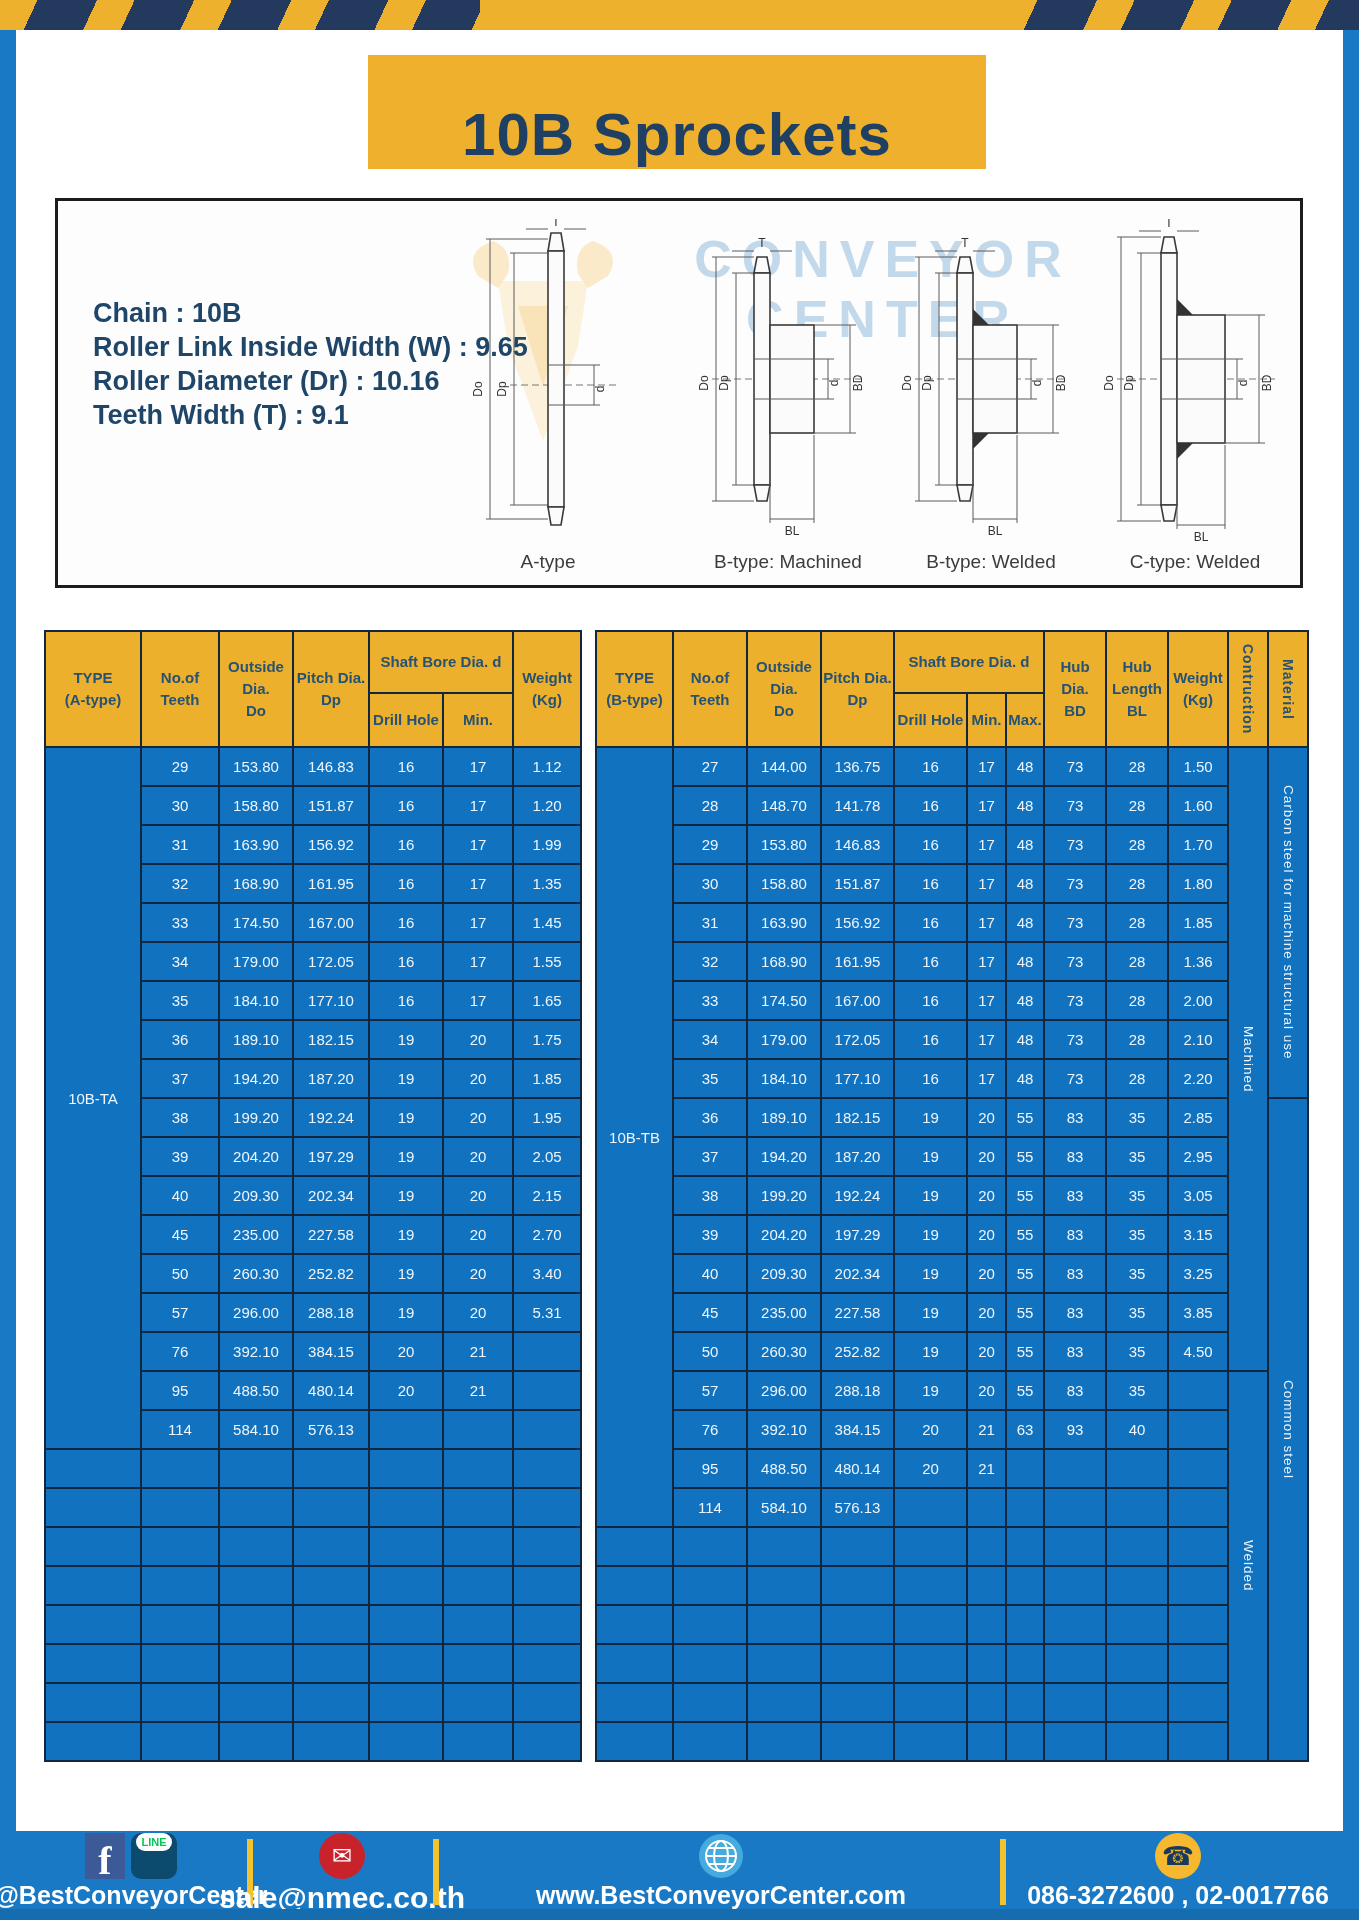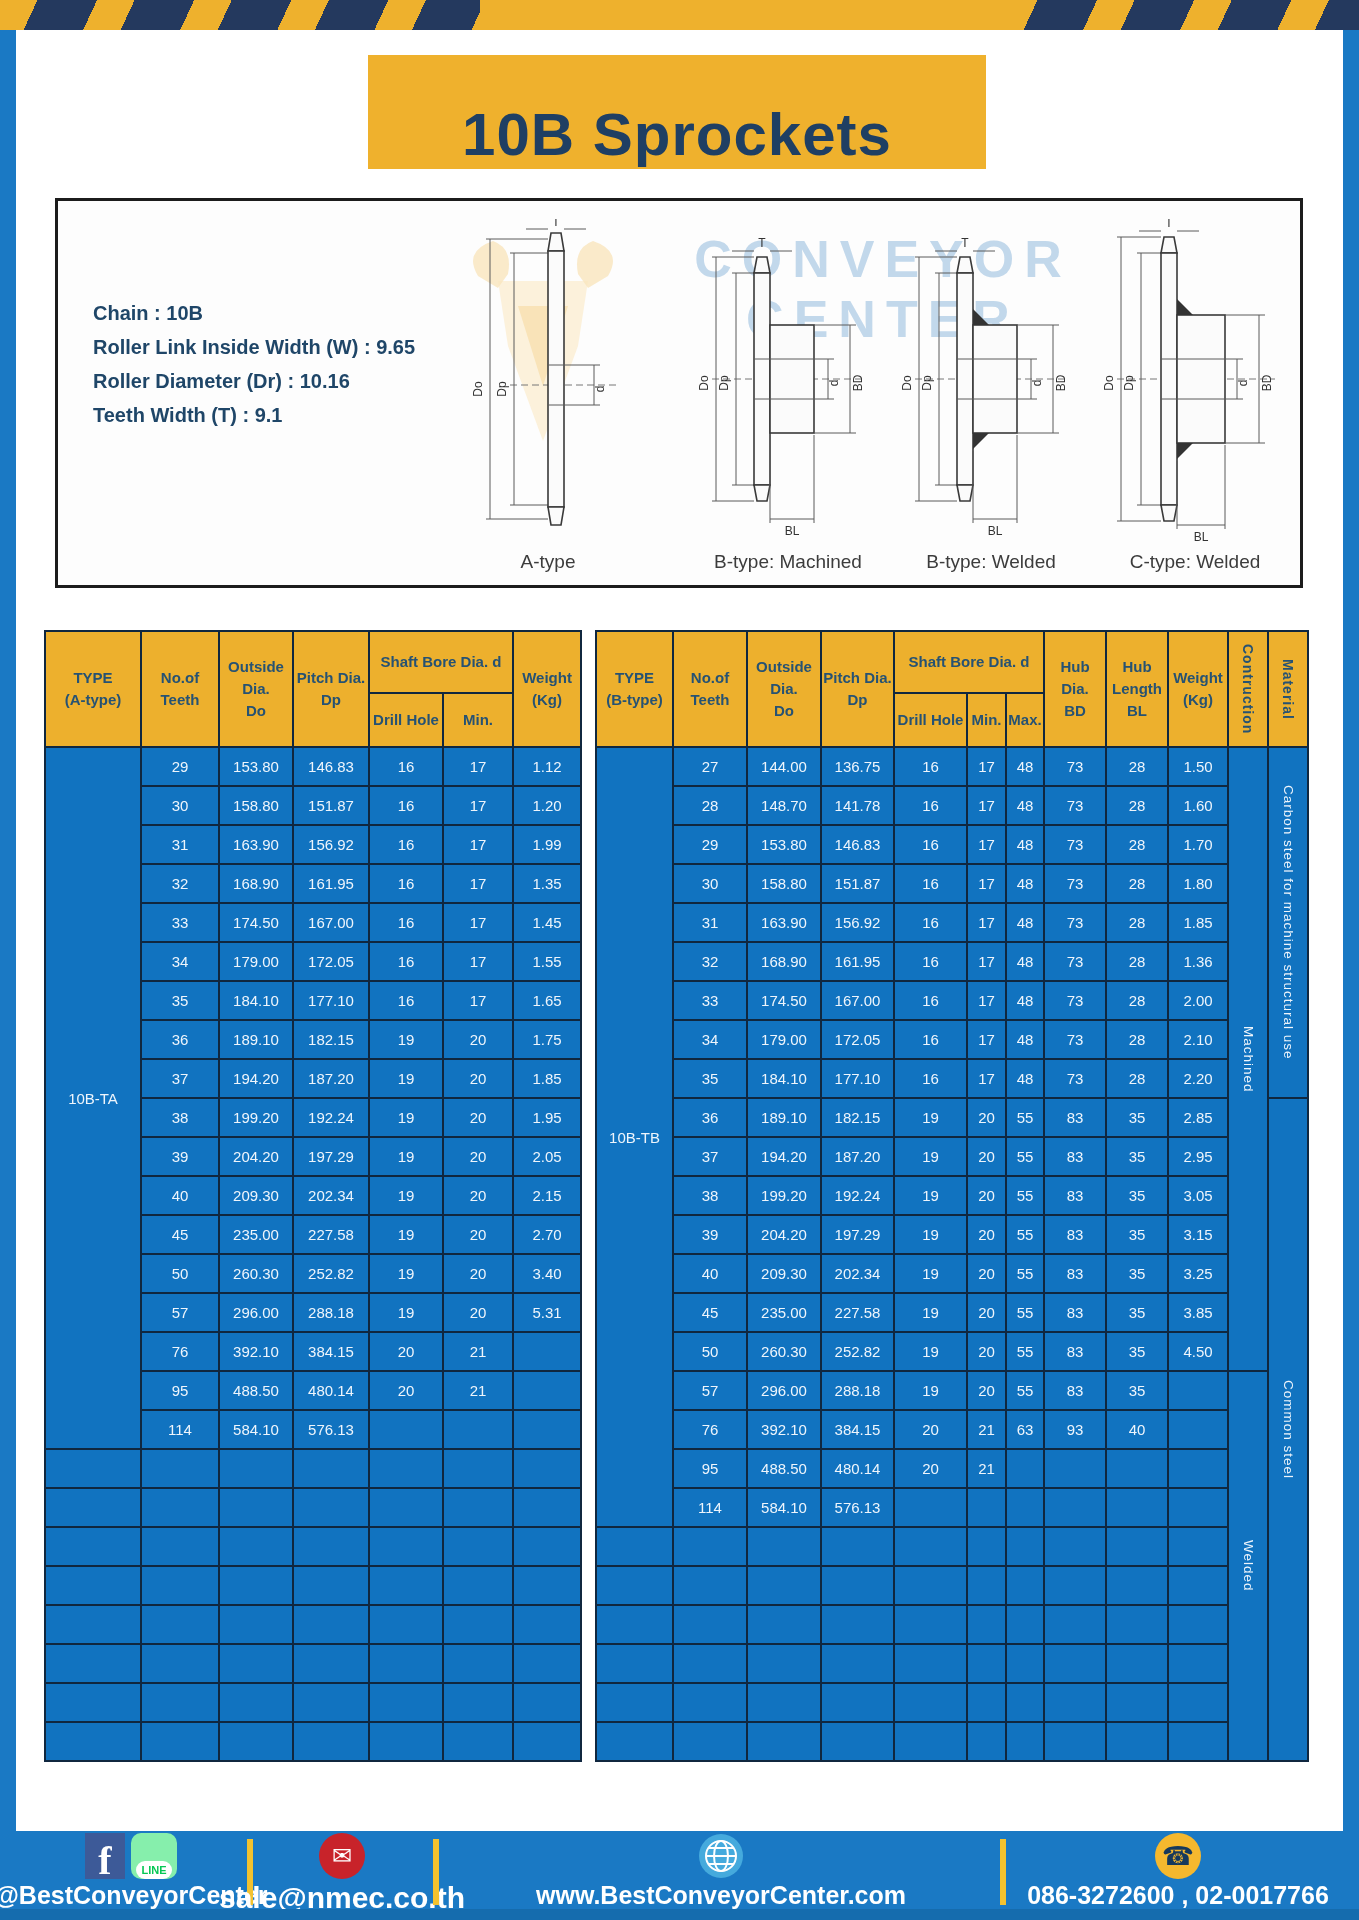--- a/index.html
+++ b/index.html
@@ -20,21 +20,21 @@
   .title-box{position:absolute;left:368px;top:55px;width:618px;height:114px;background:#efb12d;
     display:flex;align-items:flex-end;justify-content:center}
   .title-box span{font-size:60px;font-weight:bold;color:#1f3f63;letter-spacing:1px}
 
   
   .diagram-box{position:absolute;left:55px;top:198px;width:1248px;height:390px;background:#fdfdfd;border:3px solid #1c1c1c}
   .watermark{position:absolute;left:545px;top:28px;width:560px;color:rgba(130,175,215,.48);
     font-weight:bold;font-size:52px;letter-spacing:10px;line-height:60px;text-align:center}
   .bull{position:absolute;left:400px;top:35px;opacity:.5}
   .specs{position:absolute;left:35px;top:95px;width:430px}
-  .spec-line{font-size:20px;font-weight:bold;color:#1f4668;line-height:34px;white-space:nowrap}
+  .spec-line{font-size:27px;font-weight:bold;color:#1f4668;line-height:34px;white-space:nowrap}
   .fig{position:absolute;top:18px;width:200px;text-align:center}
   .fig svg{display:block}
   .fig-label{font-size:19px;color:#3c3c3c;margin-top:2px}
   .shape{fill:#fbfbfb;stroke:#3a3a3a;stroke-width:1.6}
   .weld{fill:#333;stroke:none}
   .dim{stroke:#5a5a5a;stroke-width:1}
   .cl{stroke:#777;stroke-width:1;stroke-dasharray:7 4}
   .dimtext{font-size:12px;fill:#333;font-family:"Liberation Sans",sans-serif}
 
   
@@ -55,21 +55,21 @@
 
   
   .footer{position:absolute;left:0;top:1831px;width:1359px;height:89px;background:#1a79c4}
   .footer-strip{position:absolute;left:0;bottom:0;width:100%;height:11px;background:#156cae}
   .f-item{position:absolute;top:0;height:78px;display:flex;flex-direction:column;align-items:center;justify-content:flex-start}
   .f-icons{display:flex;gap:6px;height:48px;align-items:center;margin-top:2px}
   .f-text{font-size:25px;font-weight:bold;color:#ffffff;white-space:nowrap;margin-top:2px}
   .f-div{position:absolute;top:8px;width:6px;height:66px;background:#f2c230}
   .fb{width:40px;height:46px;background:#3d5a98;color:#fff;font-weight:bold;font-size:40px;
     display:flex;align-items:flex-end;justify-content:center;line-height:.9;font-family:"Liberation Serif",serif}
-  .line-i{width:46px;height:46px;background:#86efac;border-radius:10px;display:flex;align-items:flex-end;justify-content:center}
+  .line-i{width:46px;height:46px;background:#0c4a6e;border-radius:10px;display:flex;align-items:flex-start;justify-content:center}
   .line-b{background:#fff;border-radius:9px;padding:3px 5px;color:#06c755;font-size:11px;font-weight:bold}
   .mail{width:46px;height:46px;border-radius:50%;background:#c8232a;color:#fff;font-size:24px;
     display:flex;align-items:center;justify-content:center}
   .phone{width:46px;height:46px;border-radius:50%;background:#f5b82e;color:#16395c;font-size:26px;
     display:flex;align-items:center;justify-content:center}
 </style>
 </head>
 <body>
 
 <div class="hazard">

